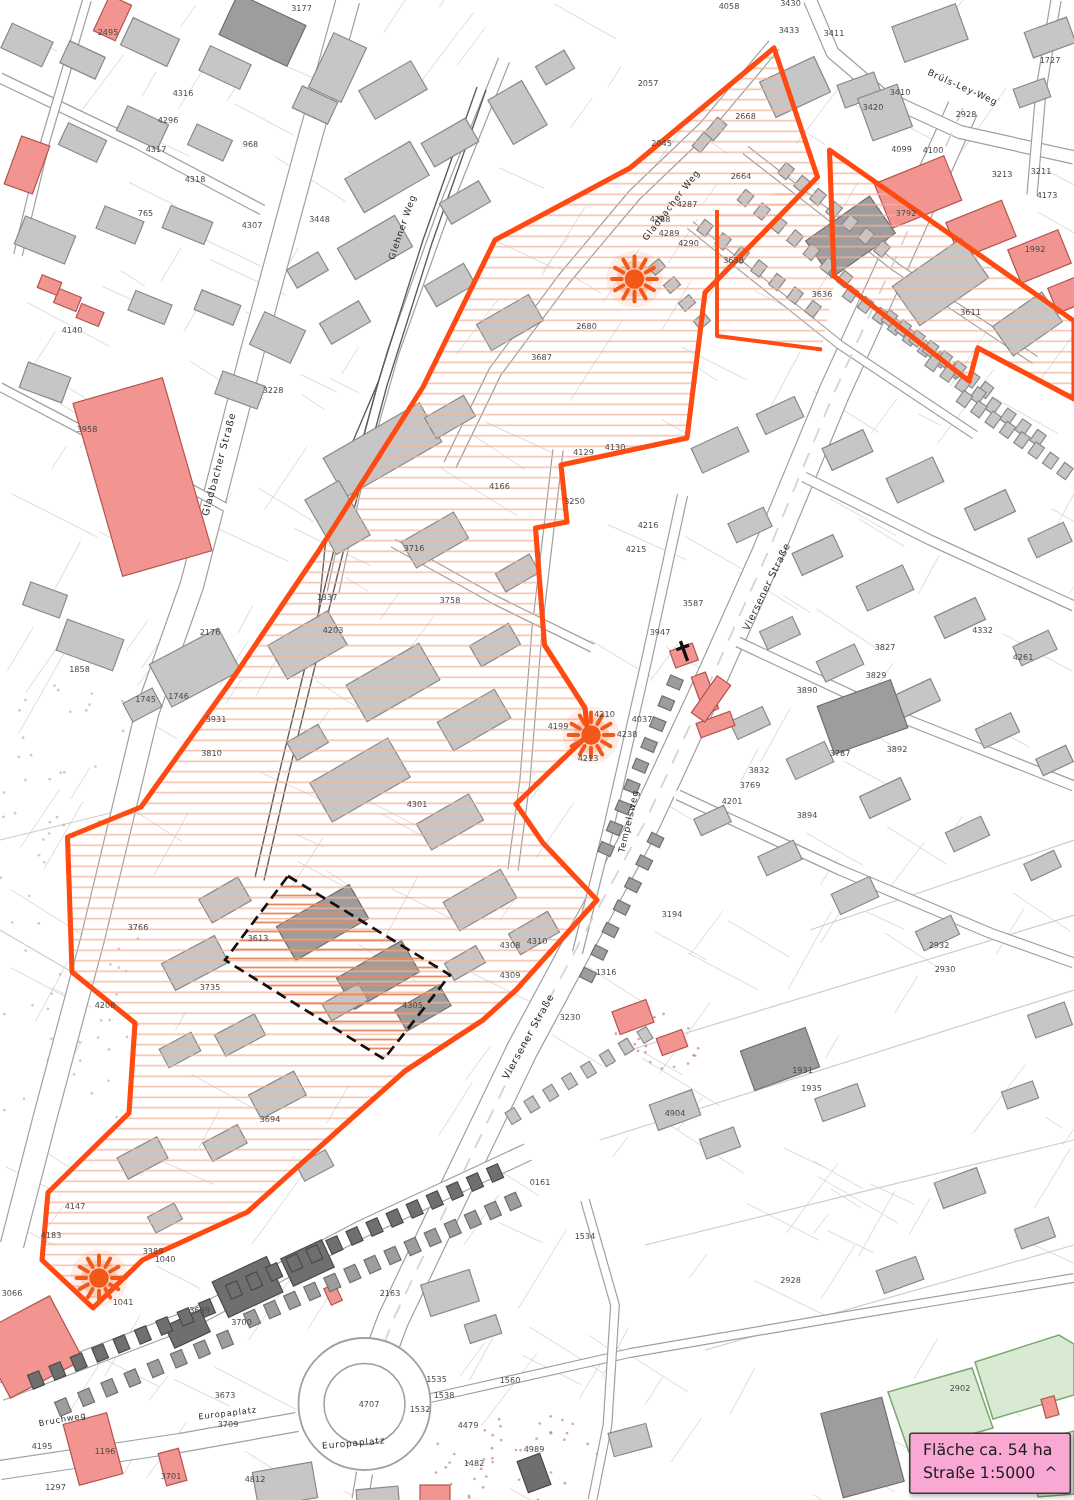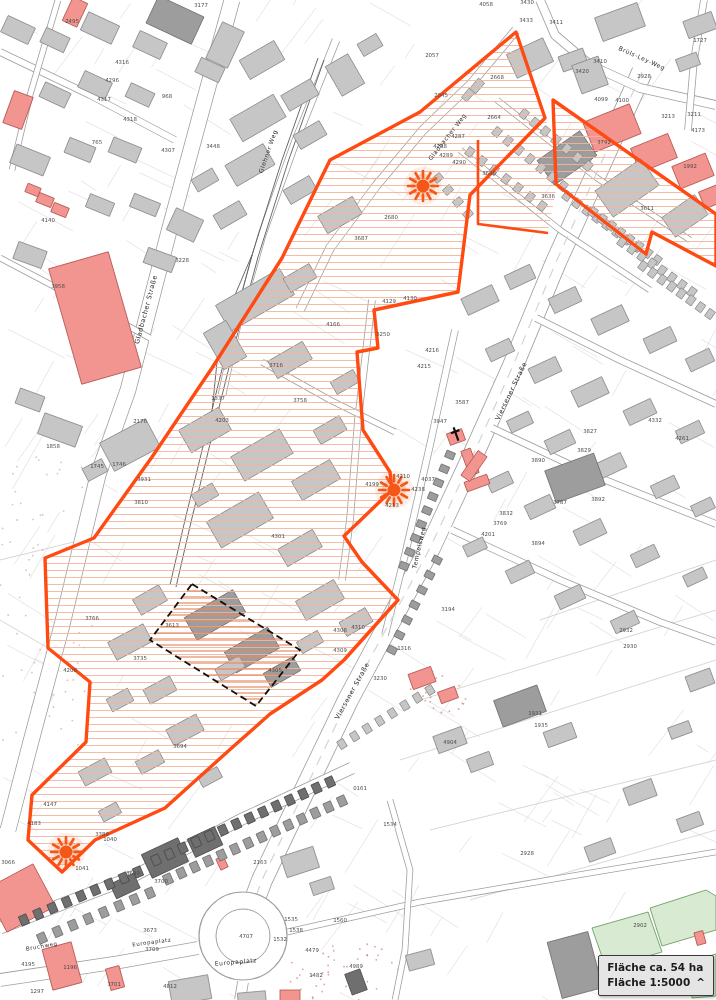--- a/index.html
+++ b/index.html
@@ -1,21 +1,21 @@
 <!DOCTYPE html>
 <html><head>
 <meta charset="utf-8">
 <style>
   html,body{margin:0;padding:0;background:#fff;}
   .stage{position:relative;width:716px;height:1000px;overflow:hidden;background:#ffffff;
          font-family:"DejaVu Sans",sans-serif;}
   svg{position:absolute;left:0;top:0;}
-  .info-box{position:absolute;right:2px;bottom:4px;background:#e5e5e5;border:1px solid #3a3a3a;
+  .info-box{position:absolute;right:2px;bottom:4px;background:#f9a8d4;border:1px solid #3a3a3a;
             border-radius:2px;padding:4px 8px 5px 8px;font-size:10.5px;line-height:1.45;
-            color:#1c1c1c;font-weight:700;box-shadow:1px 2px 3px rgba(0,0,0,.25);white-space:nowrap;}
+            color:#1c1c1c;font-weight:400;box-shadow:1px 2px 3px rgba(0,0,0,.25);white-space:nowrap;}
   .info-box .row{display:flex;gap:6px;align-items:center;}
 </style>
 </head>
 <body>
 
 <div class="stage">
   <svg id="map-svg" width="716" height="1000" viewBox="0 0 716 1000">
       <defs>
         <pattern id="hatch" width="8" height="7" patternUnits="userSpaceOnUse">
           <line x1="0" y1="3.5" x2="8" y2="3.5" stroke="#f2b49c" stroke-width="1"></line>
@@ -966,17 +966,17 @@
         <text x="236" y="964" font-size="6" fill="#2b2b2b" text-anchor="middle" letter-spacing="0.6" transform="rotate(-5 236 964)">Europaplatz</text>
         <text x="152" y="944" font-size="5.5" fill="#2b2b2b" text-anchor="middle" letter-spacing="0.6" transform="rotate(-7 152 944)">Europaplatz</text>
         <text x="42" y="948" font-size="5.5" fill="#2b2b2b" text-anchor="middle" letter-spacing="0.6" transform="rotate(-10 42 948)">Bruchweg</text>
       </g>
     </svg>
   <div class="info-box">
     <div class="row">
         <span>Fläche ca. 54 ha</span>
       </div>
     <div class="row">
-      <span>Fläche 1:5000</span>
+      <span>Straße 1:5000</span>
       <span>^</span>
     </div>
   </div>
 </div>
 
 </body></html>

